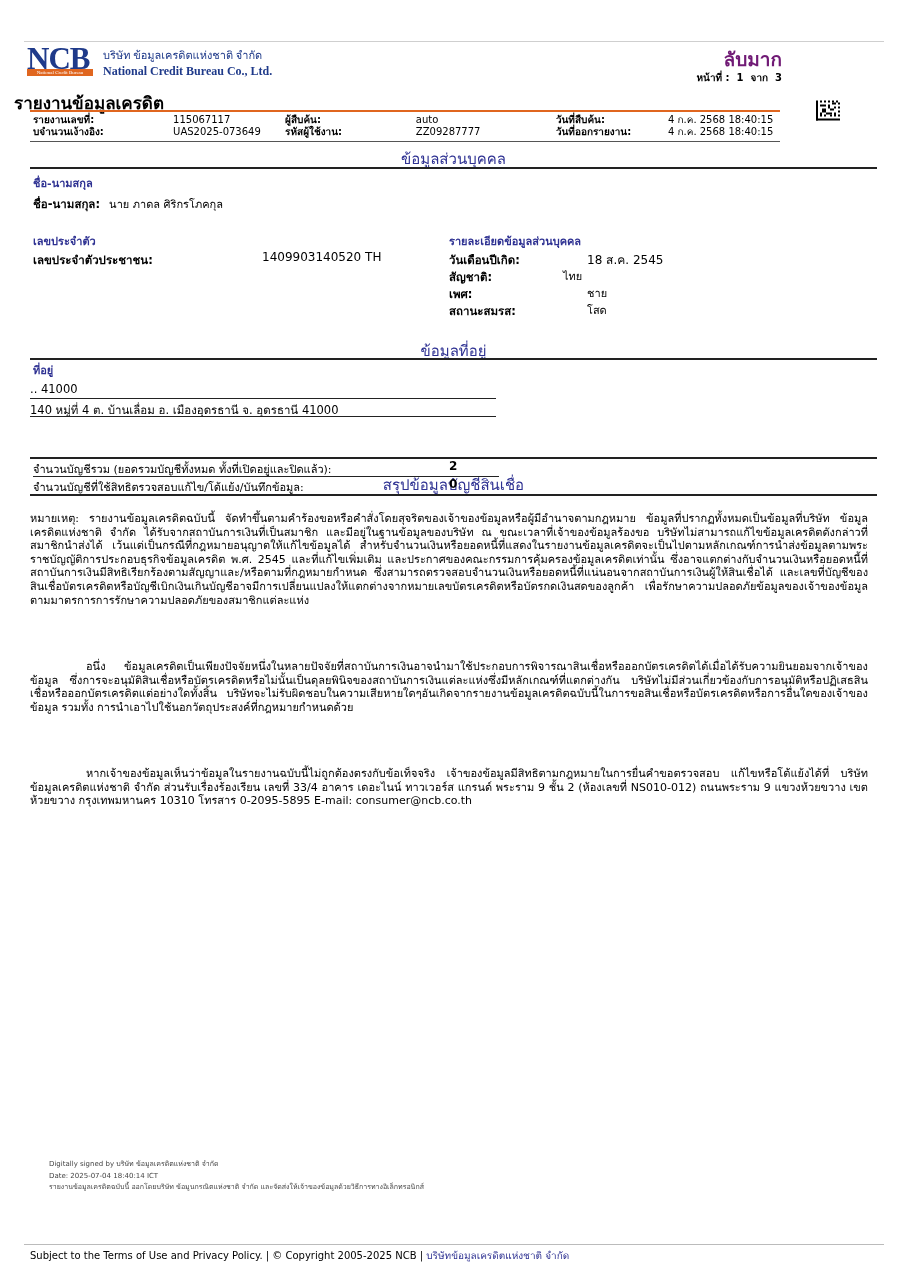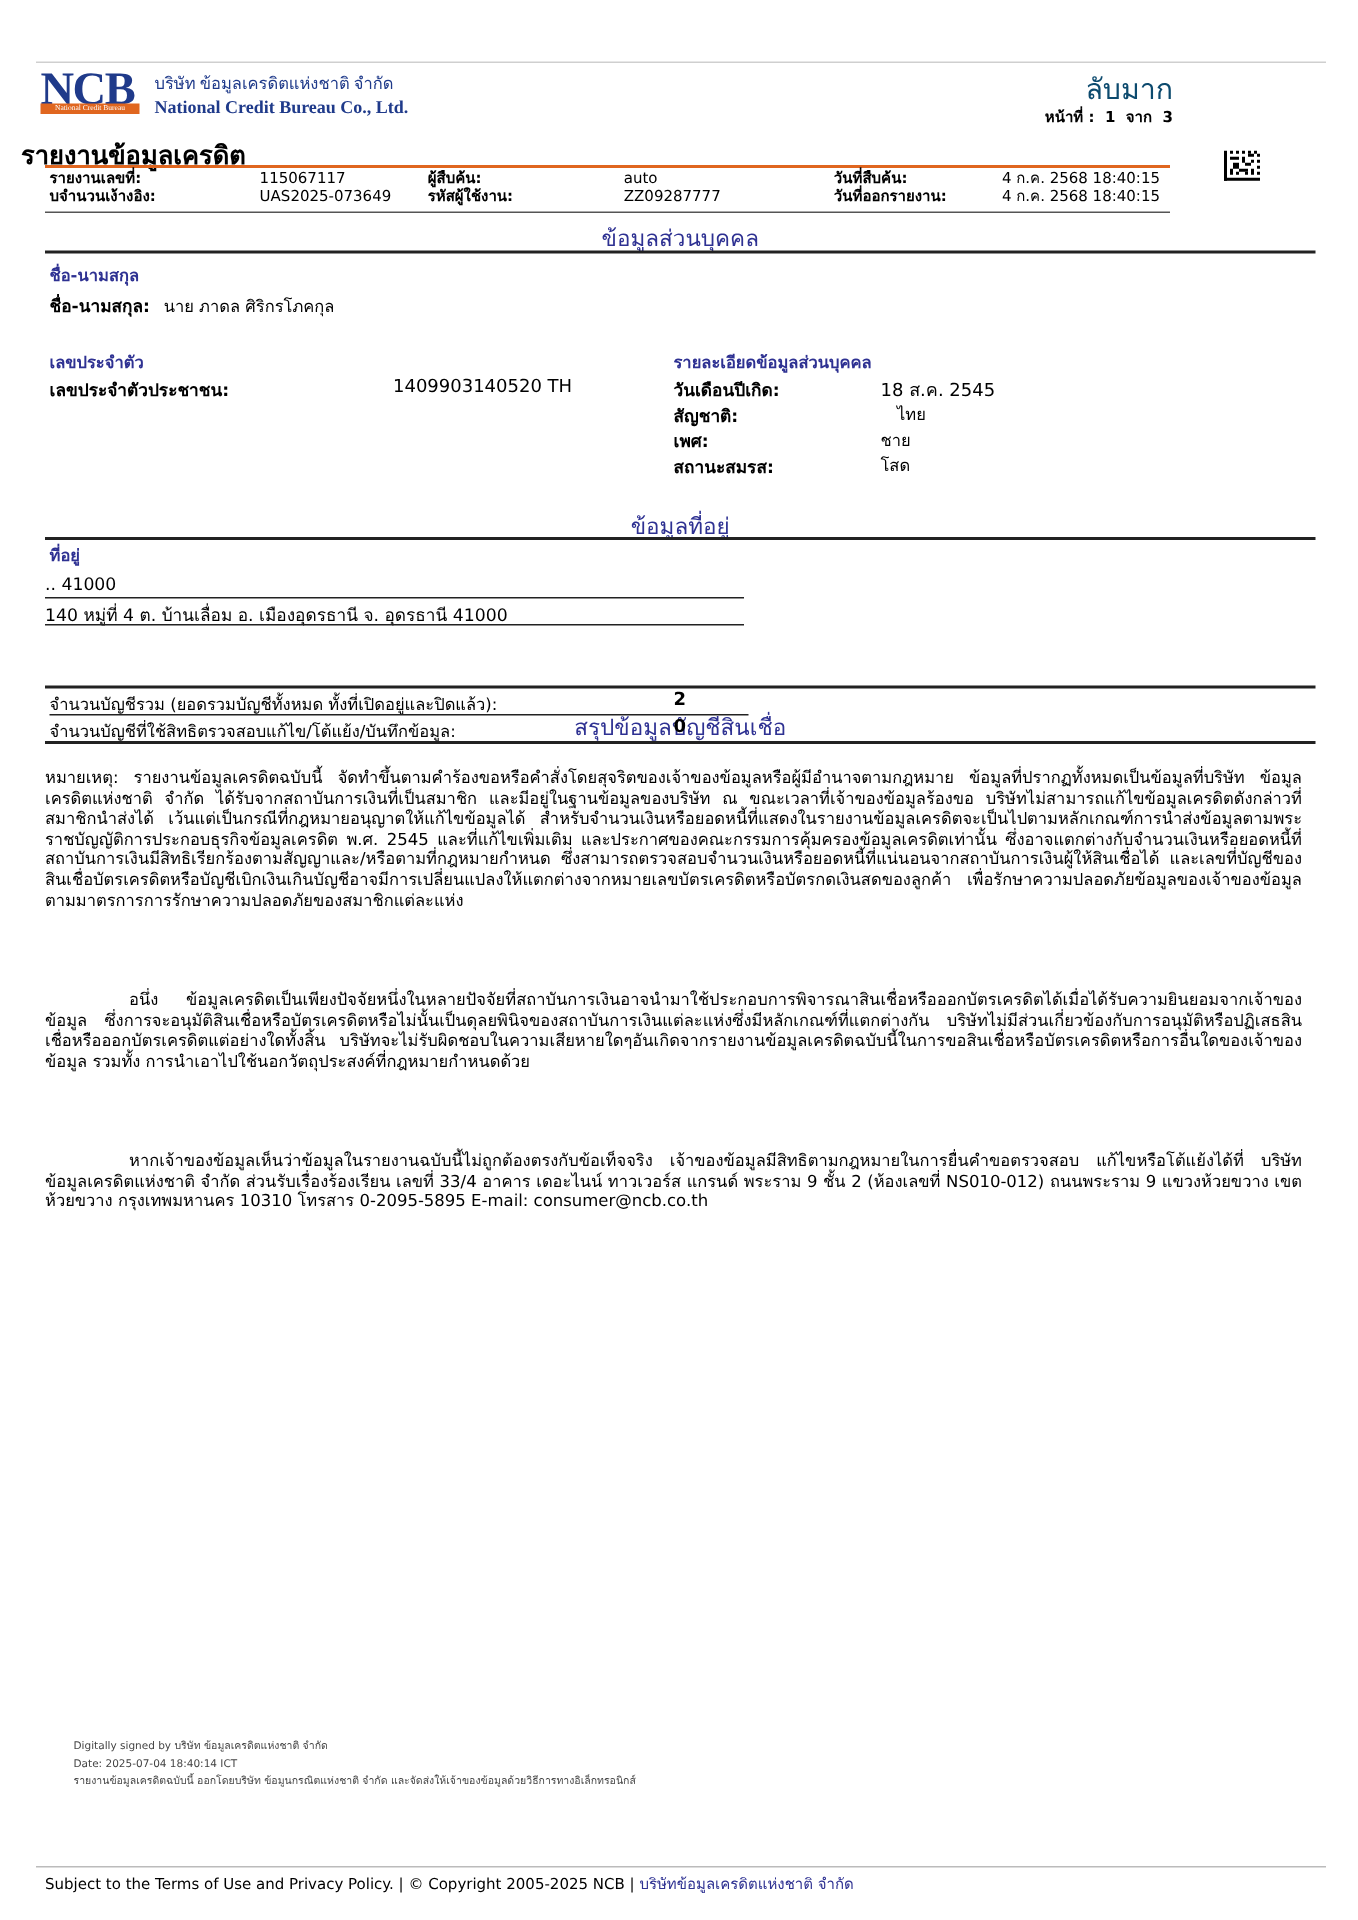--- a/index.html
+++ b/index.html
@@ -3,27 +3,27 @@
 <meta charset="utf-8">
 <style>
   html, body { margin:0; padding:0; background:#fff; }
   body { width:905px; height:1280px; position:relative; font-family:"DejaVu Sans", sans-serif; color:#000; overflow:hidden; }
   .abs { position:absolute; }
   .topline { left:24px; top:41px; width:860px; height:1px; background:#cfcfcf; }
   .logo-ncb { left:27px; top:44px; font-family:"Liberation Serif", serif; font-weight:bold; font-size:31px; color:#1f3a8a; letter-spacing:-1px; line-height:30px; }
   .logo-tag { left:27px; top:69px; width:66px; height:7px; background:#e0661f; color:#fff; font-size:5px; line-height:7px; text-align:center; font-family:"Liberation Serif", serif; }
   .co-th { left:103px; top:46px; font-family:"Liberation Serif", serif; font-weight:normal; font-size:11px; color:#1f3a8a; }
   .co-en { left:103px; top:64px; font-family:"Liberation Serif", serif; font-weight:bold; font-size:12px; color:#1f3a8a; }
-  .secret { right:123px; top:44px; font-size:19px; font-weight:normal; color:#0c4a6e; }
+  .secret { right:123px; top:44px; font-size:19px; font-weight:bold; color:#701a75; }
   .pageinfo { right:123px; top:70px; font-size:10px; font-weight:bold; }
   .title { left:14px; top:89px; font-size:17px; font-weight:bold; }
   .orangeline { left:30px; top:110px; width:750px; height:2px; background:#e0661f; }
   .qr { left:816px; top:100px; width:24px; height:21px; }
   .meta { left:30px; top:114px; width:750px; font-size:10px; line-height:12px; }
-  .meta .row { display:flex;justify-content:flex-end; }
+  .meta .row { display:flex; }
   .meta .c1 { width:150px; font-weight:bold; padding-left:3px; }
   .meta .c2 { width:120px; }
   .meta .c3 { width:140px; font-weight:bold; }
   .meta .c4 { width:120px; }
   .meta .c5 { width:120px; font-weight:bold;margin-left:28px; }
   .meta .c6 { width:120px; }
   .meta-under { left:30px; top:141px; width:750px; height:1px; background:#555; }
   .sec-head { left:30px; width:847px; text-align:center; font-size:15px; color:#2e3192; }
   .sec-line { left:30px; width:847px; height:2px; background:#222; }
   .sub-head { font-size:11px; font-weight:bold; color:#2e3192; }
@@ -112,21 +112,21 @@
 </div>
 
 <div class="abs sub-head" style="left:33px; top:232px;">เลขประจำตัว</div>
 <div class="abs lbl" style="left:33px; top:251px;">เลขประจำตัวประชาชน:</div>
 <div class="abs val" style="left:262px; top:250px;">1409903140520 TH</div>
 
 <div class="abs sub-head" style="left:449px; top:232px;">รายละเอียดข้อมูลส่วนบุคคล</div>
 <div class="abs lbl" style="left:449px; top:251px;">วันเดือนปีเกิด:</div>
 <div class="abs val" style="left:587px; top:250px;">18 ส.ค. 2545</div>
 <div class="abs lbl" style="left:449px; top:268px;">สัญชาติ:</div>
-<div class="abs val" style="left:598px; top:267px; font-size:11px;">ไทย</div>
+<div class="abs val" style="left:563px; top:267px; font-size:11px;">ไทย</div>
 <div class="abs lbl" style="left:449px; top:285px;">เพศ:</div>
 <div class="abs val" style="left:587px; top:284px; font-size:11px;">ชาย</div>
 <div class="abs lbl" style="left:449px; top:302px;">สถานะสมรส:</div>
 <div class="abs val" style="left:587px; top:301px; font-size:11px;">โสด</div>
 
 <div class="abs sec-head" style="top:339px;">ข้อมูลที่อยู่</div>
 <div class="abs sec-line" style="top:358px;"></div>
 <div class="abs sub-head" style="left:33px; top:361px;">ที่อยู่</div>
 <div class="abs addr" style="top:382px;">.. 41000</div>
 <div class="abs addr thin" style="top:398px;"></div>

